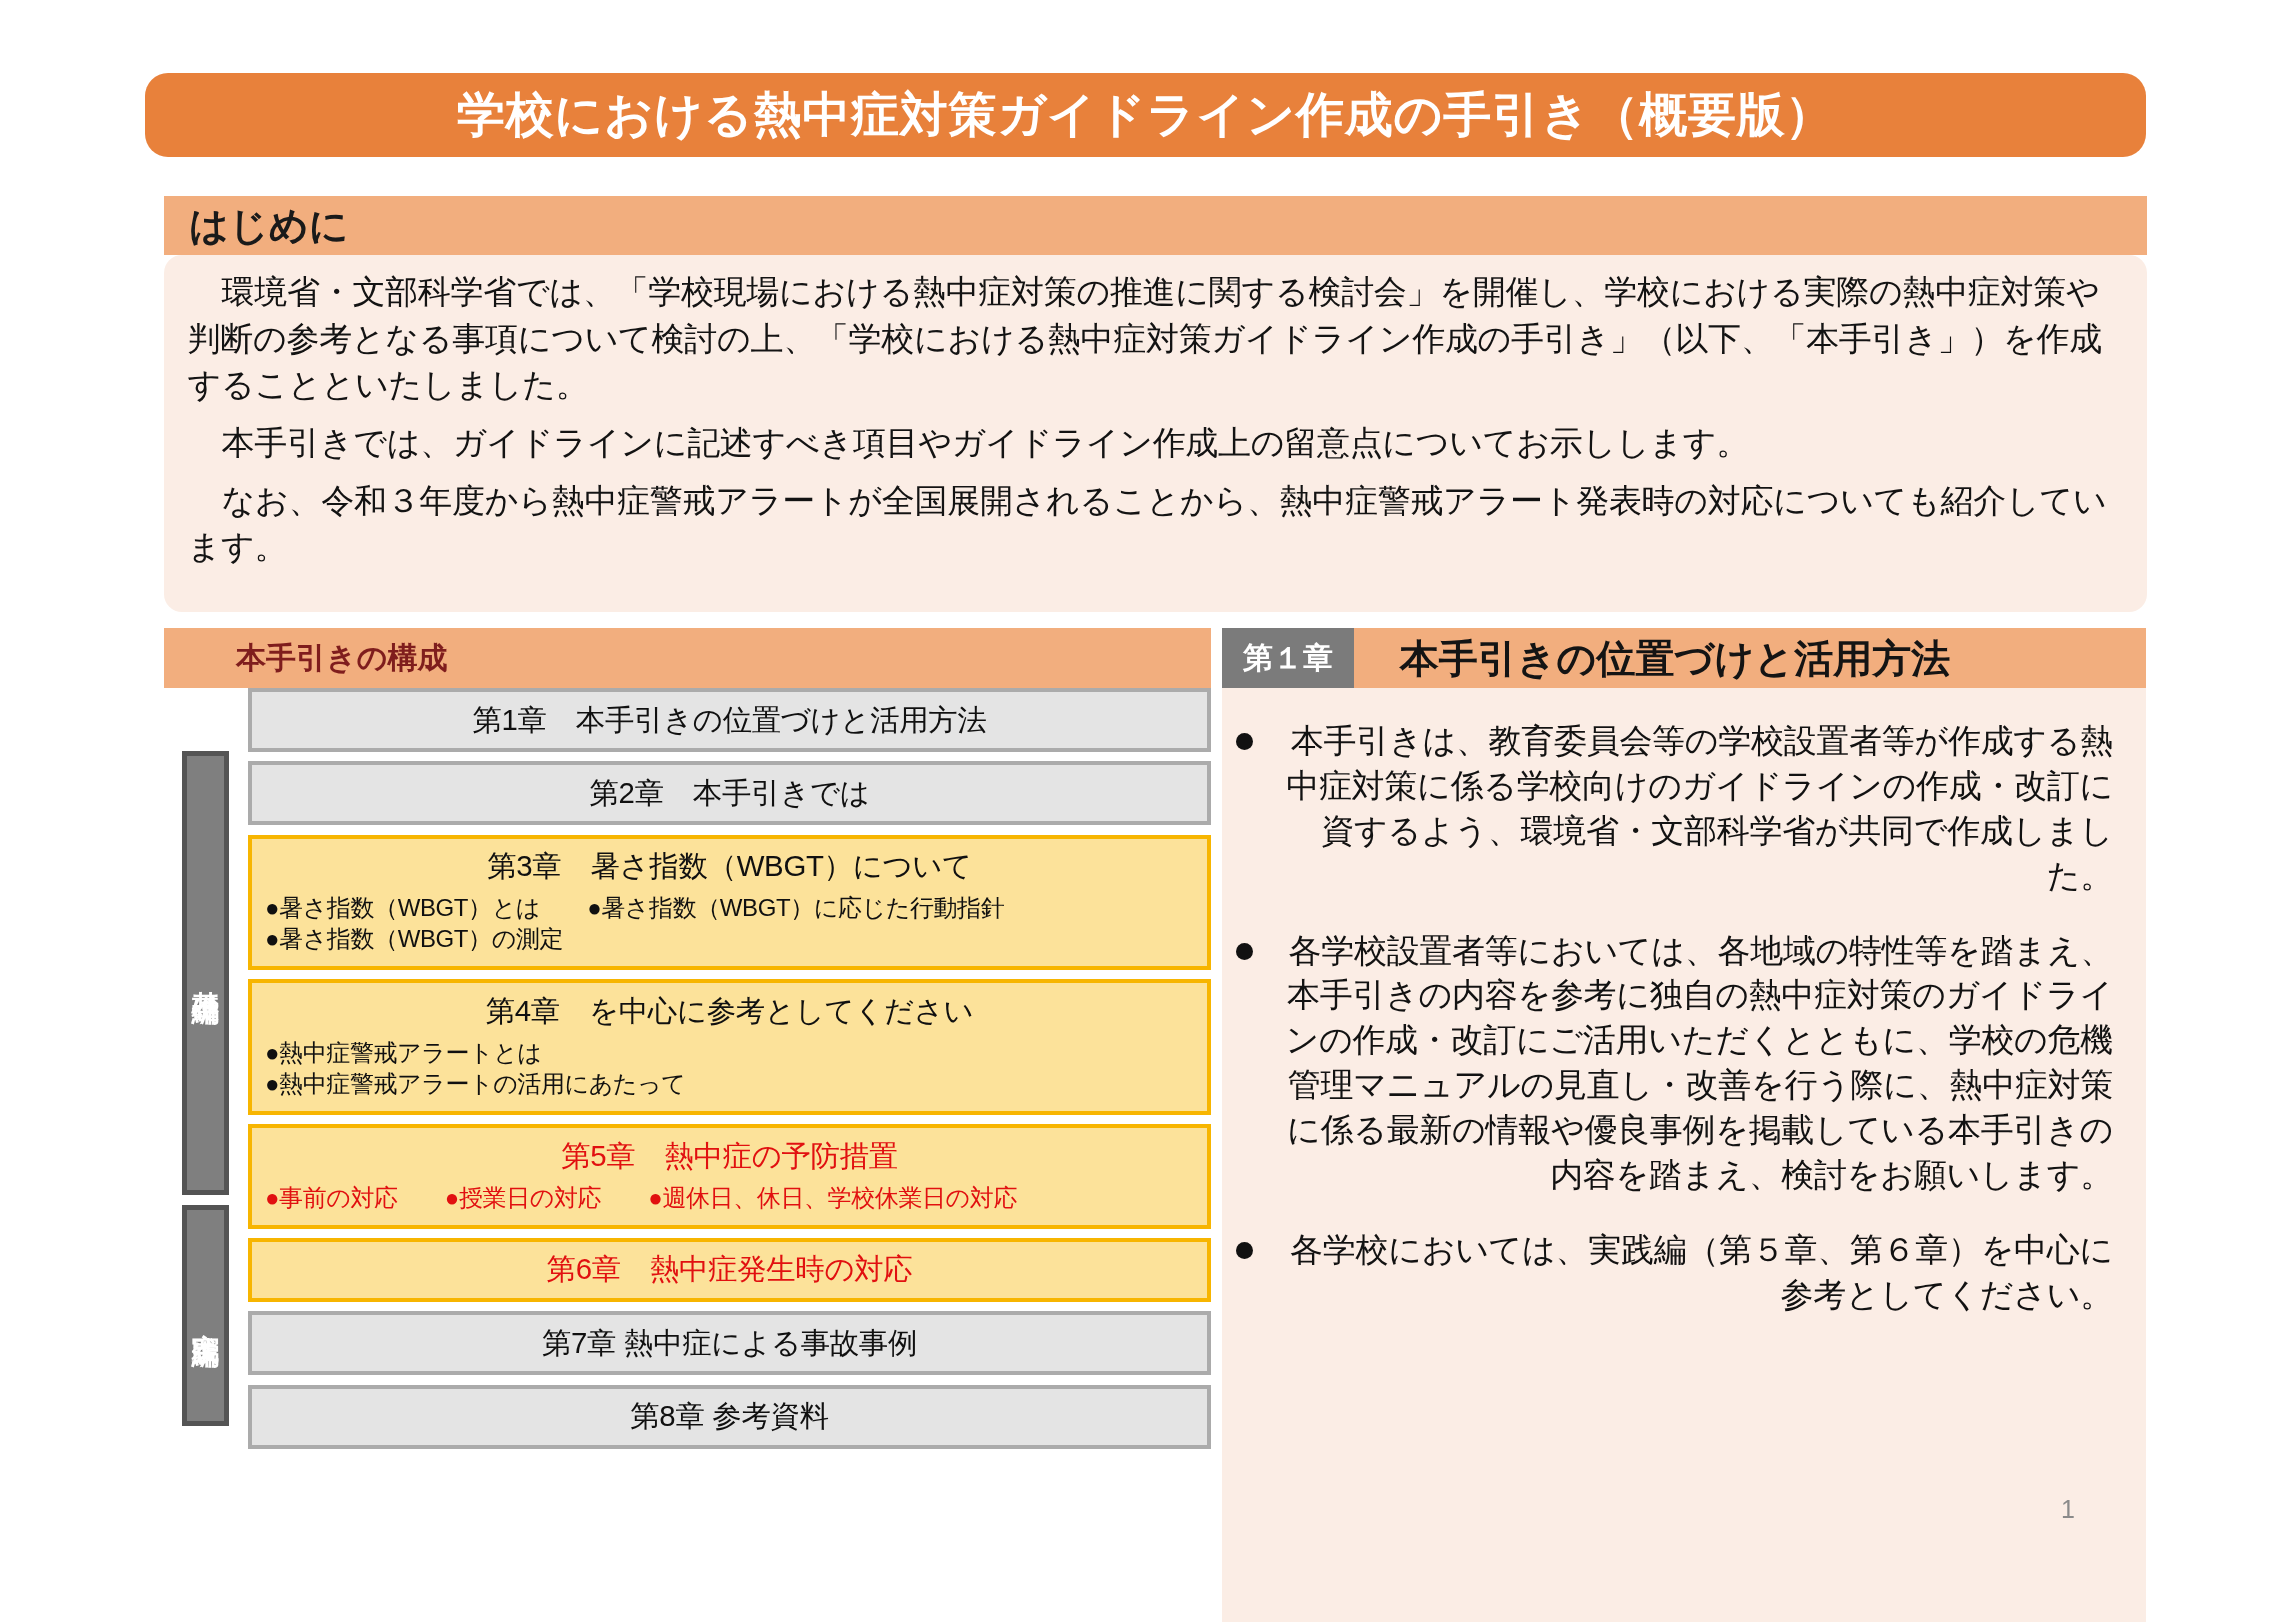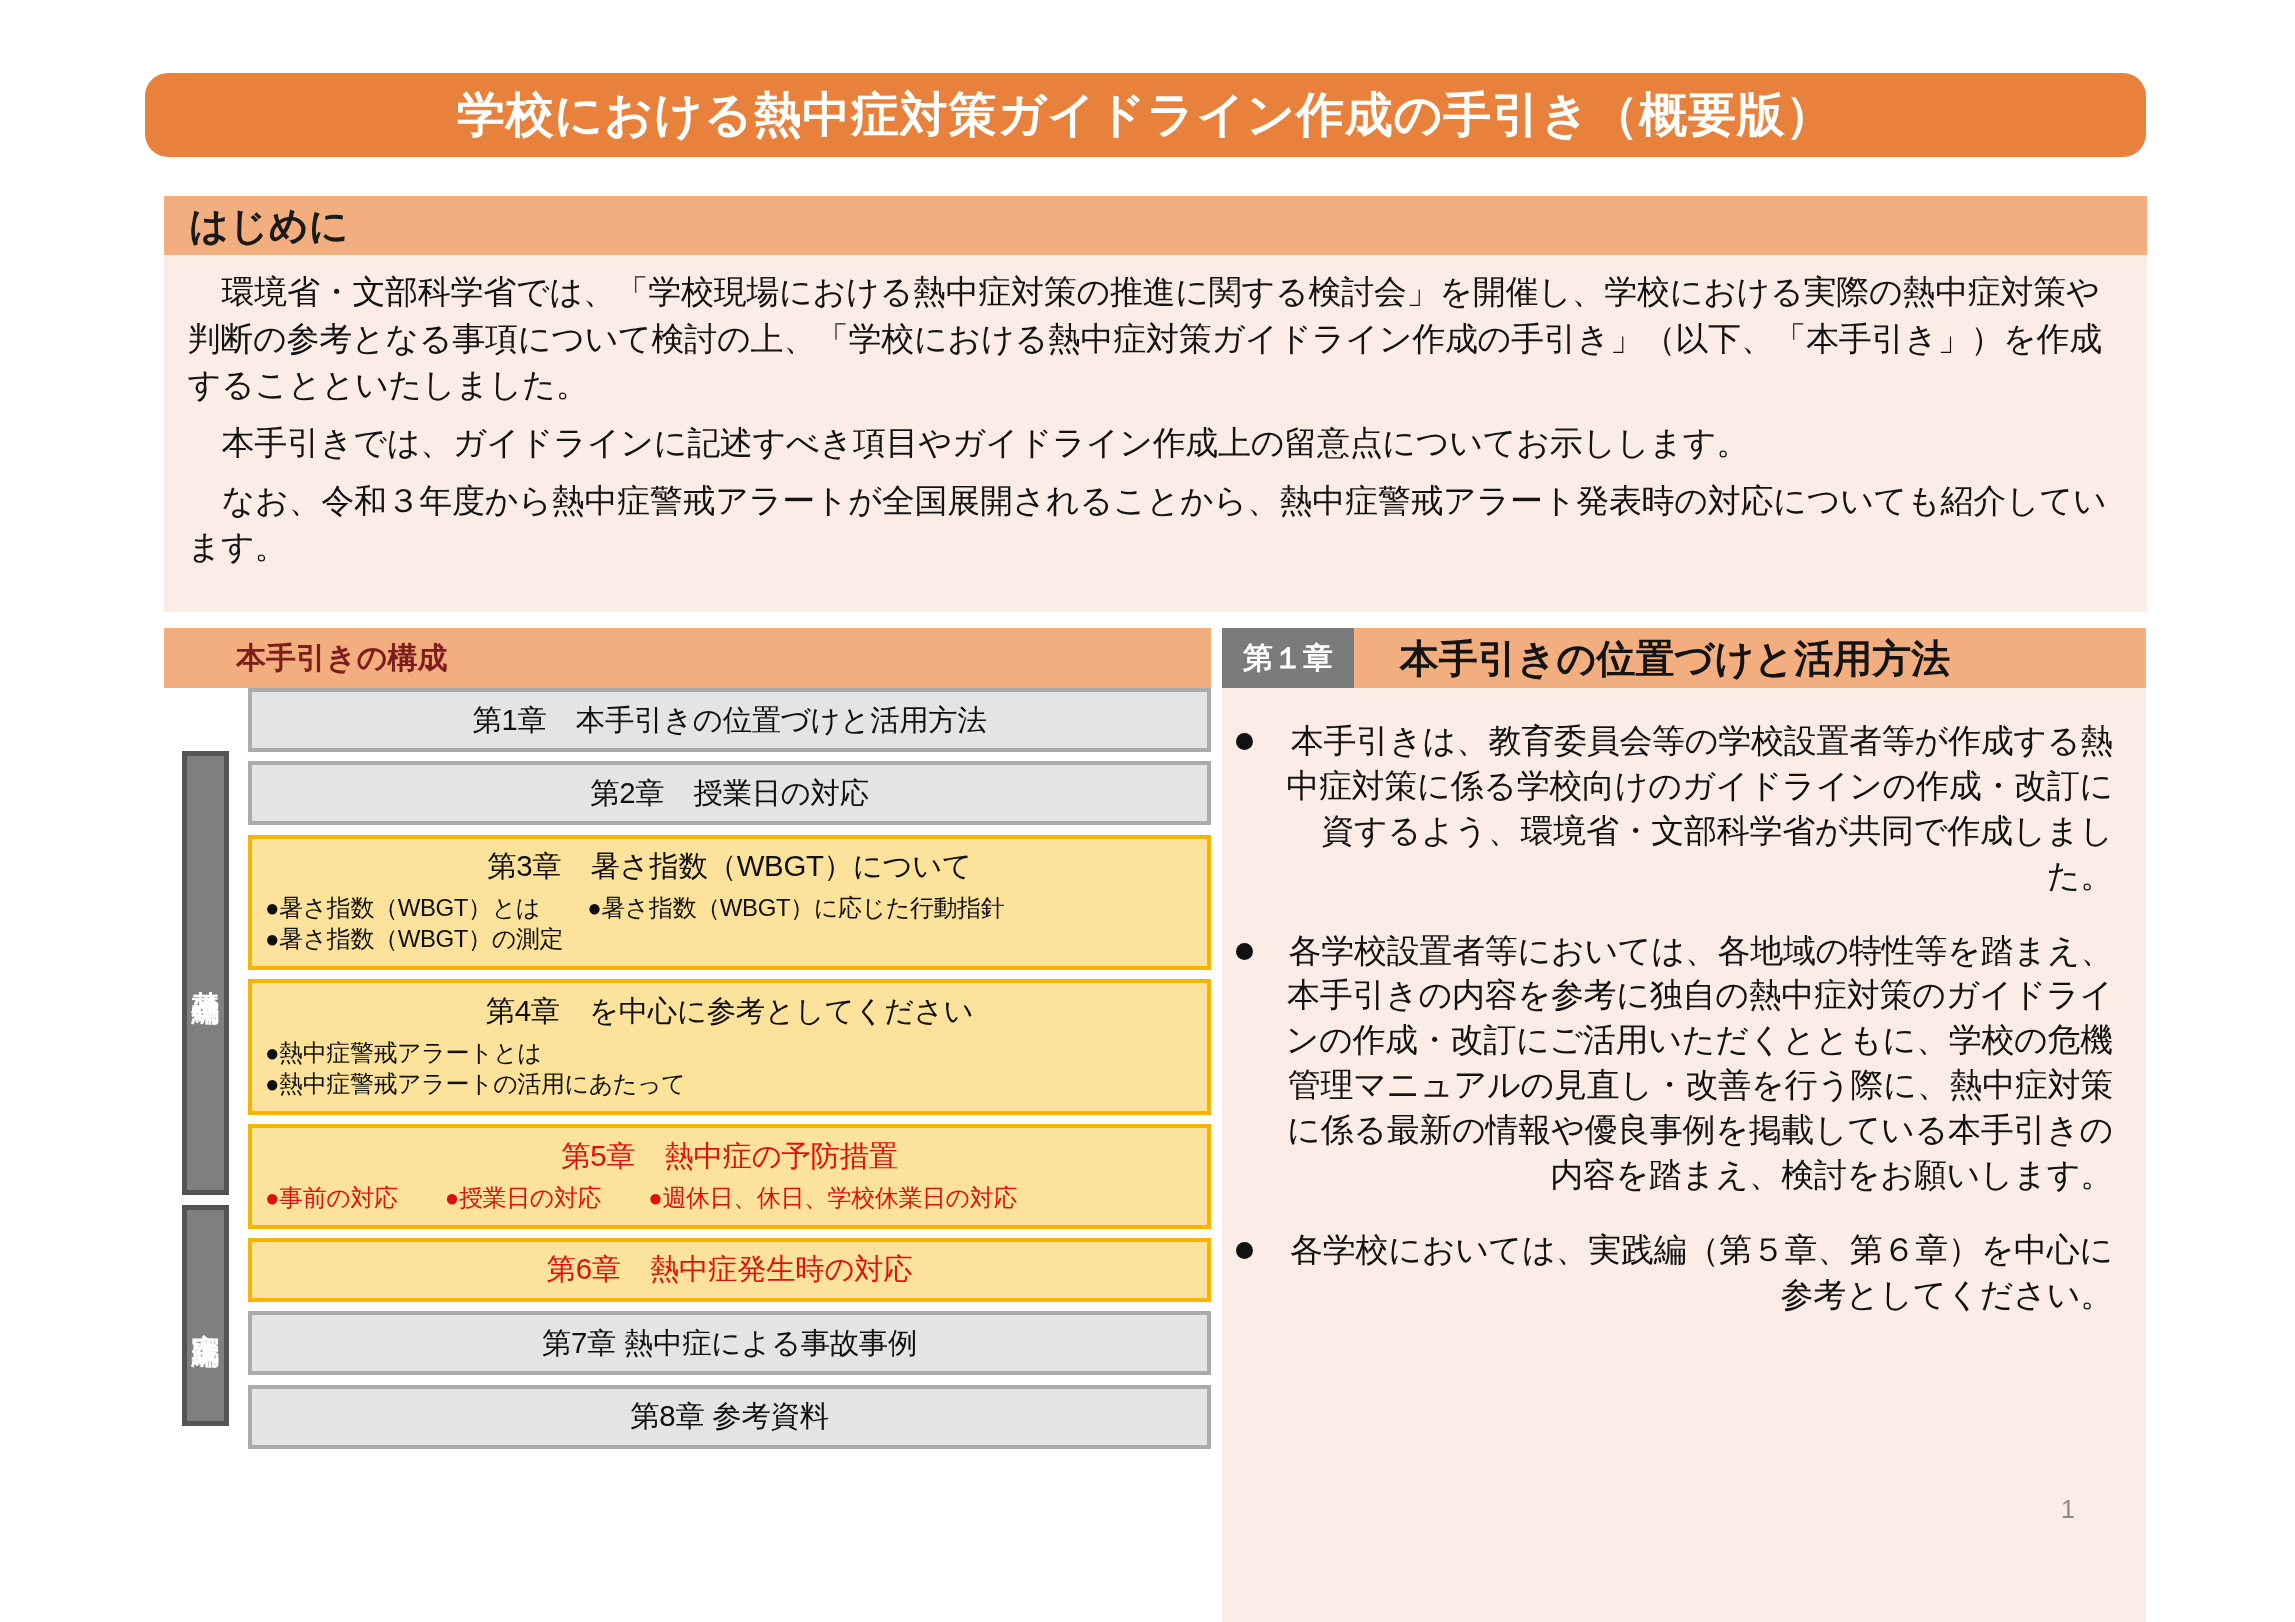--- a/index.html
+++ b/index.html
@@ -63,20 +63,21 @@
   }
   .intro-body {
     position: absolute;
     left: 164px;
     top: 255px;
     width: 1983px;
     height: 357px;
     background: #FBEDE5;
     box-sizing: border-box;
     padding: 14.4px 29px 6.5px 23.6px;
+    border-radius: 18px;
   }
   .intro-body p {
     margin: 0 0 11.8px 0;
     font-size: 33px;
     line-height: 1.40;
     color: #131313;
     text-indent: 34px;
     letter-spacing: -0.3px;
   }
 
@@ -291,21 +292,21 @@
       <span>実践編</span>
     </div>
 
     <div class="chapter-list">
 
       <div class="ch-box gray">
         <div class="ch-title">第1章　本手引きの位置づけと活用方法</div>
       </div>
 
       <div class="ch-box gray">
-        <div class="ch-title">第2章　授業日の対応</div>
+        <div class="ch-title">第2章　本手引きでは</div>
       </div>
 
       <div class="ch-box yellow">
         <div class="ch-title">第3章　暑さ指数（WBGT）について</div>
         <div class="ch-subs">
           <div class="sub-line">●暑さ指数（WBGT）とは　　●暑さ指数（WBGT）に応じた行動指針</div>
           <div class="sub-line">●暑さ指数（WBGT）の測定</div>
         </div>
       </div>
 

